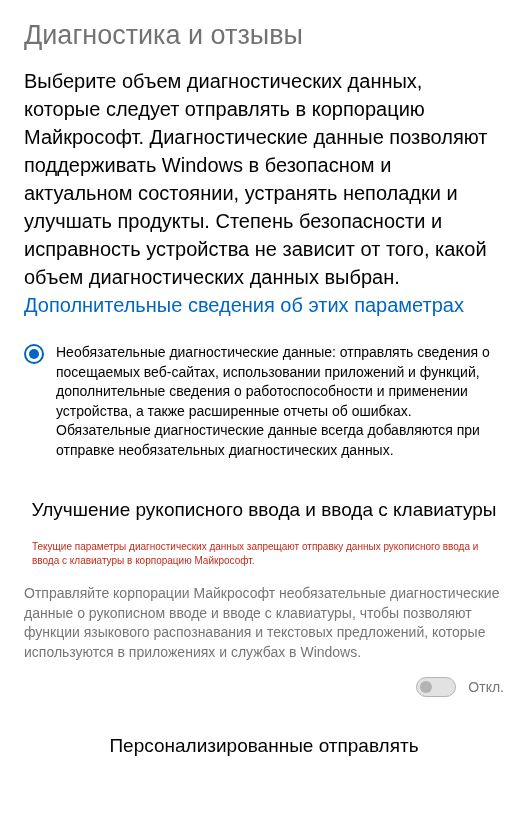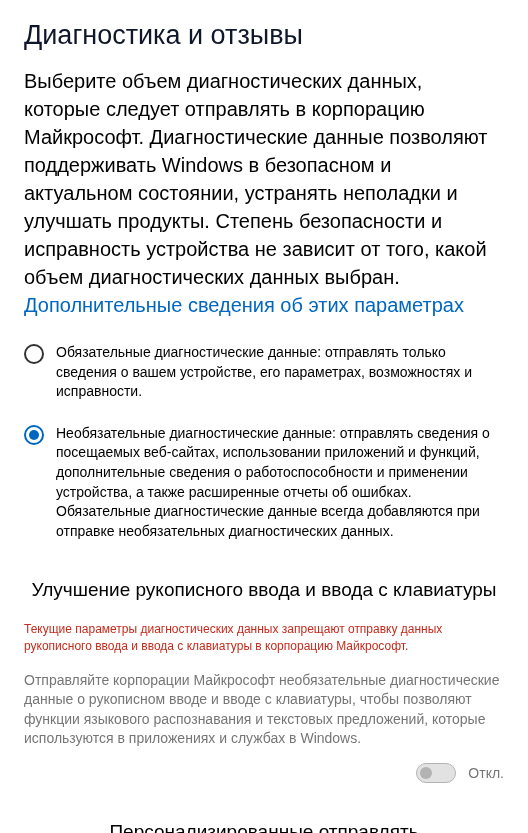--- a/index.html
+++ b/index.html
@@ -12,21 +12,21 @@
       font-size: 14px;
       color: #000;
       background: #fff;
       width: 528px;
       padding: 20px 24px;
     }
     .page-title {
       font-size: 27px;
       font-weight: 400;
       margin-bottom: 16px;
-      color: #0f172a;
+      color: #737373;
     }
     .intro-text {
       font-size: 20px;
       line-height: 1.4;
       color: #000;
       margin-bottom: 24px;
     }
     .link {
       color: #0067C0;
       cursor: pointer;
@@ -71,23 +71,24 @@
     .section-title {
       font-size: 19px;
       font-weight: 400;
       margin-bottom: 18px;
       line-height: 1.35;
       color: #000;
       text-align: center;
     }
     .warning-text {
       color: #C42B1C;
-      font-size: 12px;
+      font-size: 10px;
       line-height: 1.4;
       margin-bottom: 16px;
+      margin-left: 8px;
     }
     .disabled-text {
       color: #767676;
       font-size: 14px;
       line-height: 1.4;
       margin-bottom: 14px;
     }
     .toggle-row {
       display: flex;
       align-items: center;
@@ -123,24 +124,20 @@
 <body>
 
 <h1 class="page-title">Диагностика и отзывы</h1>
 
 <p class="intro-text">
   <span>Выберите объем диагностических данных, которые следует отправлять в корпорацию Майкрософт. Диагностические данные позволяют поддерживать Windows в безопасном и актуальном состоянии, устранять неполадки и улучшать продукты. Степень безопасности и исправность устройства не зависит от того, какой объем диагностических данных выбран. </span><span class="link">Дополнительные сведения об этих параметрах</span>
 </p>
 
 <div class="radio-group">
   <div class="radio-item">
-    <div class="radio-circle"></div>
-    <div class="radio-label">Обязательные диагностические данные: отправлять только сведения о вашем устройстве, его параметрах, возможностях и исправности.</div>
-  </div>
-  <div class="radio-item">
     <div class="radio-circle selected"></div>
     <div class="radio-label">Необязательные диагностические данные: отправлять сведения о посещаемых веб-сайтах, использовании приложений и функций, дополнительные сведения о работоспособности и применении устройства, а также расширенные отчеты об ошибках. Обязательные диагностические данные всегда добавляются при отправке необязательных диагностических данных.</div>
   </div>
 </div>
 
 <h2 class="section-title">Улучшение рукописного ввода и ввода с клавиатуры</h2>
 
 <p class="warning-text">Текущие параметры диагностических данных запрещают отправку данных рукописного ввода и ввода с клавиатуры в корпорацию Майкрософт.</p>
 
 <p class="disabled-text">Отправляйте корпорации Майкрософт необязательные диагностические данные о рукописном вводе и вводе с клавиатуры, чтобы позволяют функции языкового распознавания и текстовых предложений, которые используются в приложениях и службах в Windows.</p>

